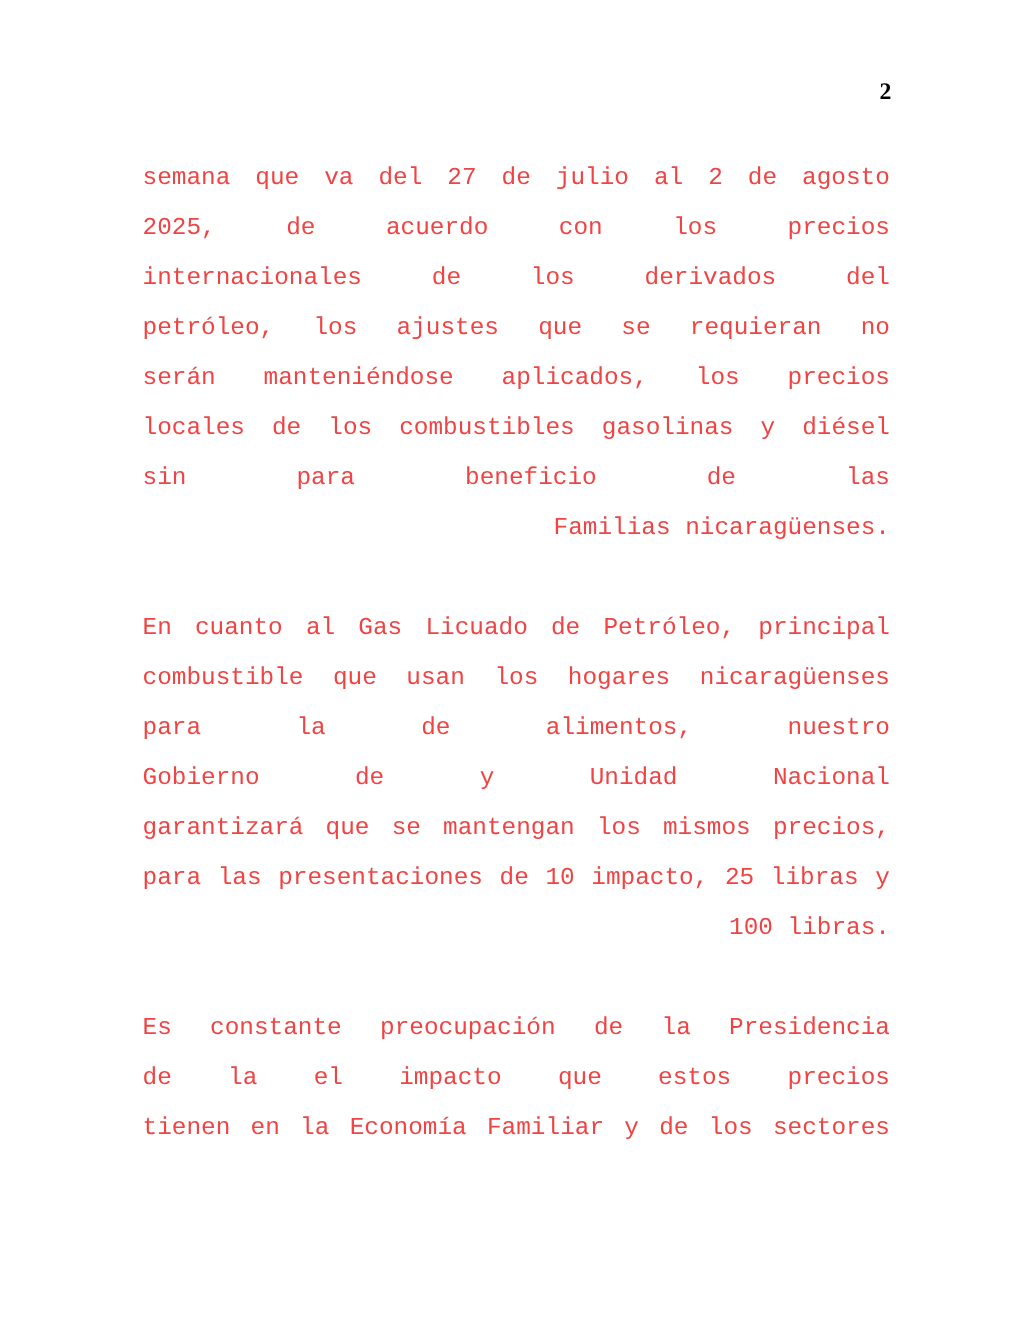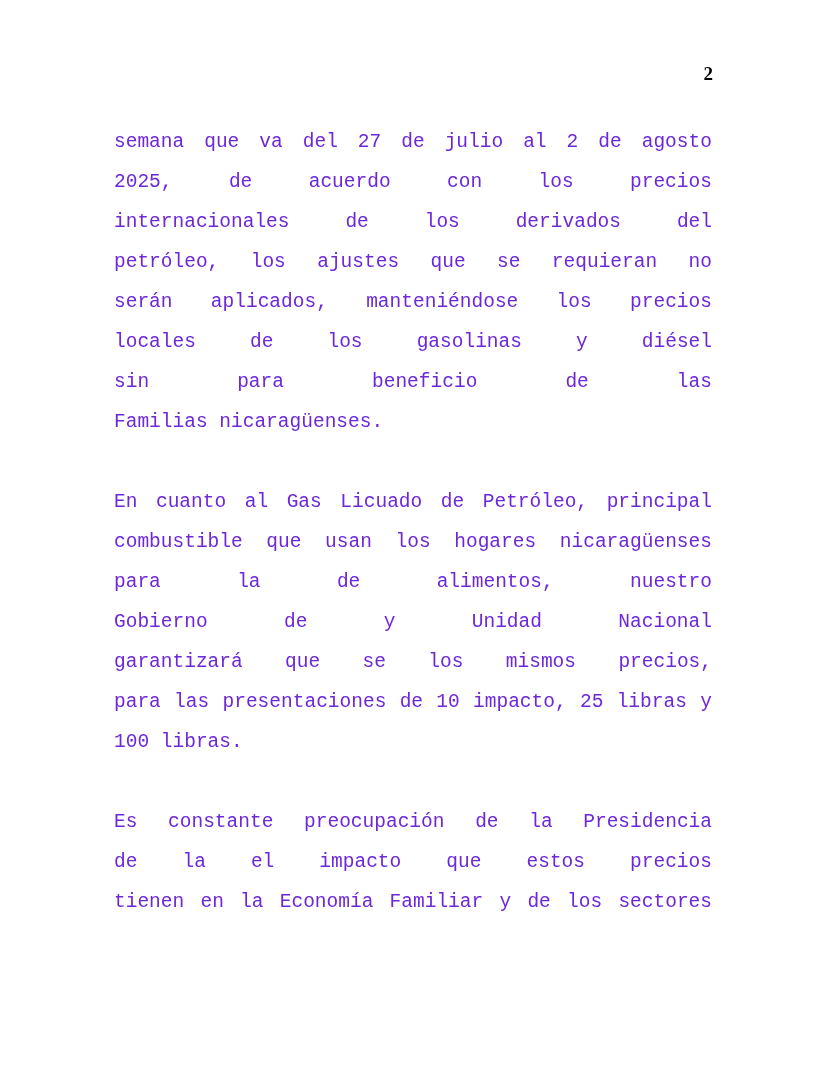--- a/index.html
+++ b/index.html
@@ -53,37 +53,37 @@
 
   
   .line {
     display: block;
     width: 100%;
     height: 40px;
     line-height: 40px;
     font-size: 19.5px;
     letter-spacing: 0px;
     white-space: nowrap;
-    color: #6d28d9;
+    color: #ef4444;
   }
 
   
   .line.justify {
     display: flex;
     justify-content: space-between;
     white-space: normal;
   }
   .line.justify > span {
     white-space: pre;
     display: inline-block;
   }
   
   .line.flush {
     display: block;
-    text-align: left;
+    text-align: right;
   }
 </style>
 </head>
 <body>
 
 <div class="page">
 
   <div class="page-number">2</div>
 
   <div class="body-copy">
@@ -121,29 +121,30 @@
           <span>petróleo,</span>
           <span>los</span>
           <span>ajustes</span>
           <span>que</span>
           <span>se</span>
           <span>requieran</span>
           <span>no</span>
         </div>
       <div class="line justify">
           <span>serán</span>
+          <span>manteniéndose</span>
           <span>aplicados,</span>
-          <span>manteniéndose</span>
           <span>los</span>
           <span>precios</span>
         </div>
       <div class="line justify">
           <span>locales</span>
           <span>de</span>
           <span>los</span>
+          <span>combustibles</span>
           <span>gasolinas</span>
           <span>y</span>
           <span>diésel</span>
         </div>
       <div class="line justify">
           <span>sin</span>
           <span>para</span>
           <span>beneficio</span>
           <span>de</span>
           <span>las</span>
@@ -181,20 +182,21 @@
           <span>Gobierno</span>
           <span>de</span>
           <span>y</span>
           <span>Unidad</span>
           <span>Nacional</span>
         </div>
       <div class="line justify">
           <span>garantizará</span>
           <span>que</span>
           <span>se</span>
+          <span>mantengan</span>
           <span>los</span>
           <span>mismos</span>
           <span>precios,</span>
         </div>
       <div class="line justify">
           <span>para</span>
           <span>las</span>
           <span>presentaciones</span>
           <span>de</span>
           <span>10</span>

